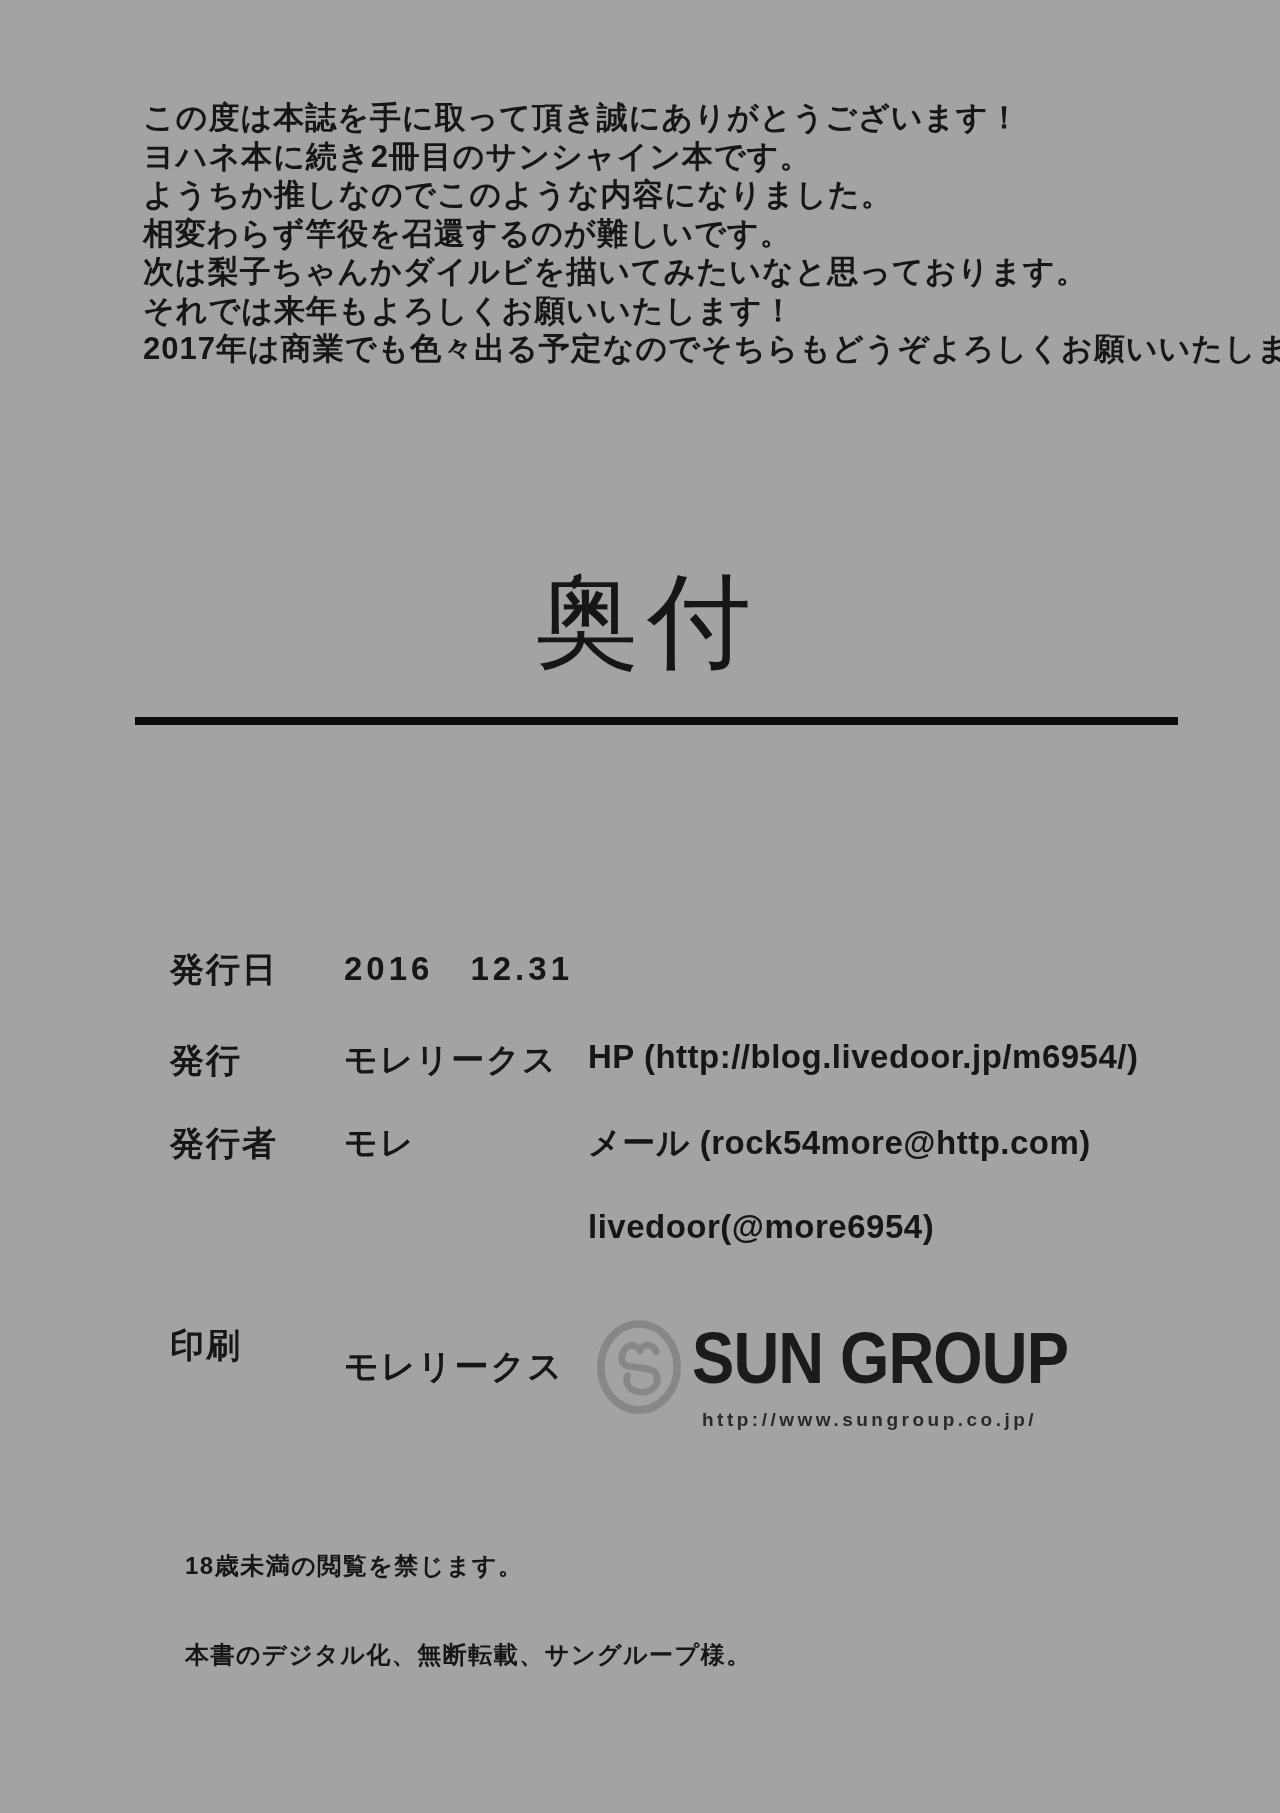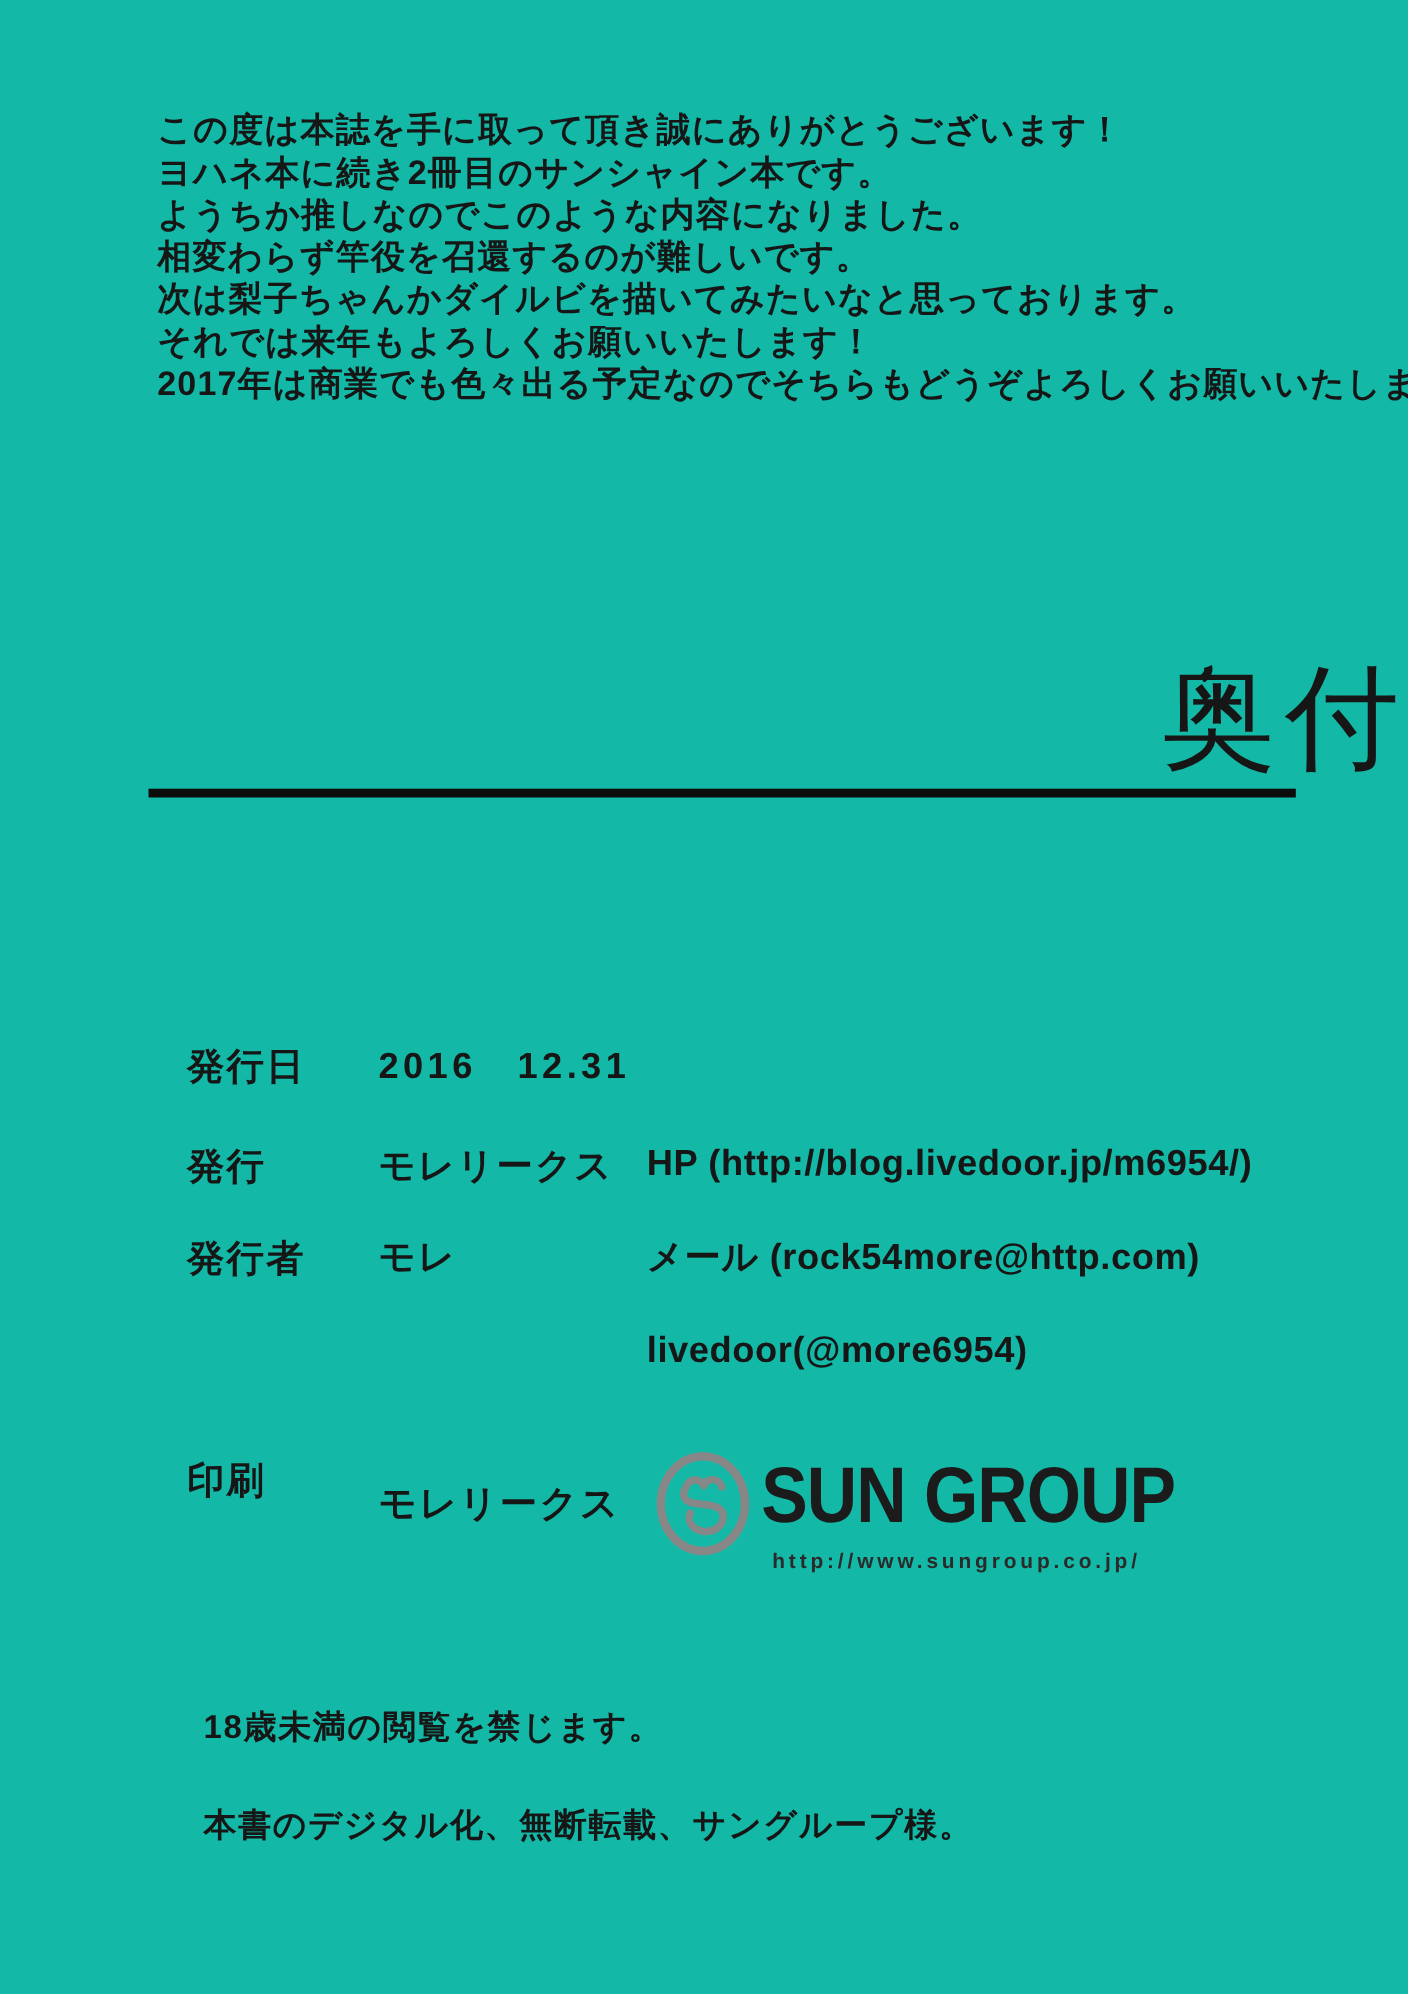--- a/index.html
+++ b/index.html
@@ -1,34 +1,34 @@
 <!DOCTYPE html>
 <html><head>
 <meta charset="utf-8">
 <style>
   html,body{margin:0;padding:0;background:#d9d9d9;}
   .page{
     position:relative;
     width:1280px;height:1813px;
     margin:0 auto;
-    background:#14b8a6;
+    background:#a3a3a3;
     overflow:hidden;
     color:#161616;
     font-family:"Liberation Sans","DejaVu Sans",sans-serif;
   }
   
   .intro{
     position:absolute;left:143px;top:99px;
     font-size:31px;font-weight:700;line-height:38.5px;
     letter-spacing:1px;white-space:nowrap;
   }
   
   .title{
-    position:absolute;left:0;top:588px;width:100%;
-    text-align:right;
+    position:absolute;left:0;top:556px;width:100%;
+    text-align:center;
     font-family:"Liberation Serif","DejaVu Serif",serif;
     font-weight:500;
     font-size:104px;line-height:132px;
     letter-spacing:8px;
     padding-left:14px;box-sizing:border-box;
   }
   .rule{
     position:absolute;left:135px;top:717px;
     width:1043px;height:8px;background:#0c0c0c;
   }
@@ -52,21 +52,21 @@
     letter-spacing:-1px;white-space:nowrap;
     transform:scaleX(0.92) scaleY(1.04);transform-origin:left top;
     color:#1b1b1b;
   }
   .logo-url{
     position:absolute;left:702px;top:1409px;
     font-size:19px;font-weight:700;letter-spacing:3.5px;
     color:#2a2a2a;white-space:nowrap;
   }
   
-  .notice{position:absolute;left:185px;font-size:30px;font-weight:700;letter-spacing:1.5px;white-space:nowrap;text-align:center;}
+  .notice{position:absolute;left:185px;font-size:24px;font-weight:700;letter-spacing:1.5px;white-space:nowrap;text-align:center;}
   .n1{top:1550px}
   .n2{top:1639px}
 </style>
 </head>
 <body>
 
 <div class="page">
 
   <div class="intro">
     <div>この度は本誌を手に取って頂き誠にありがとうございます！</div>

